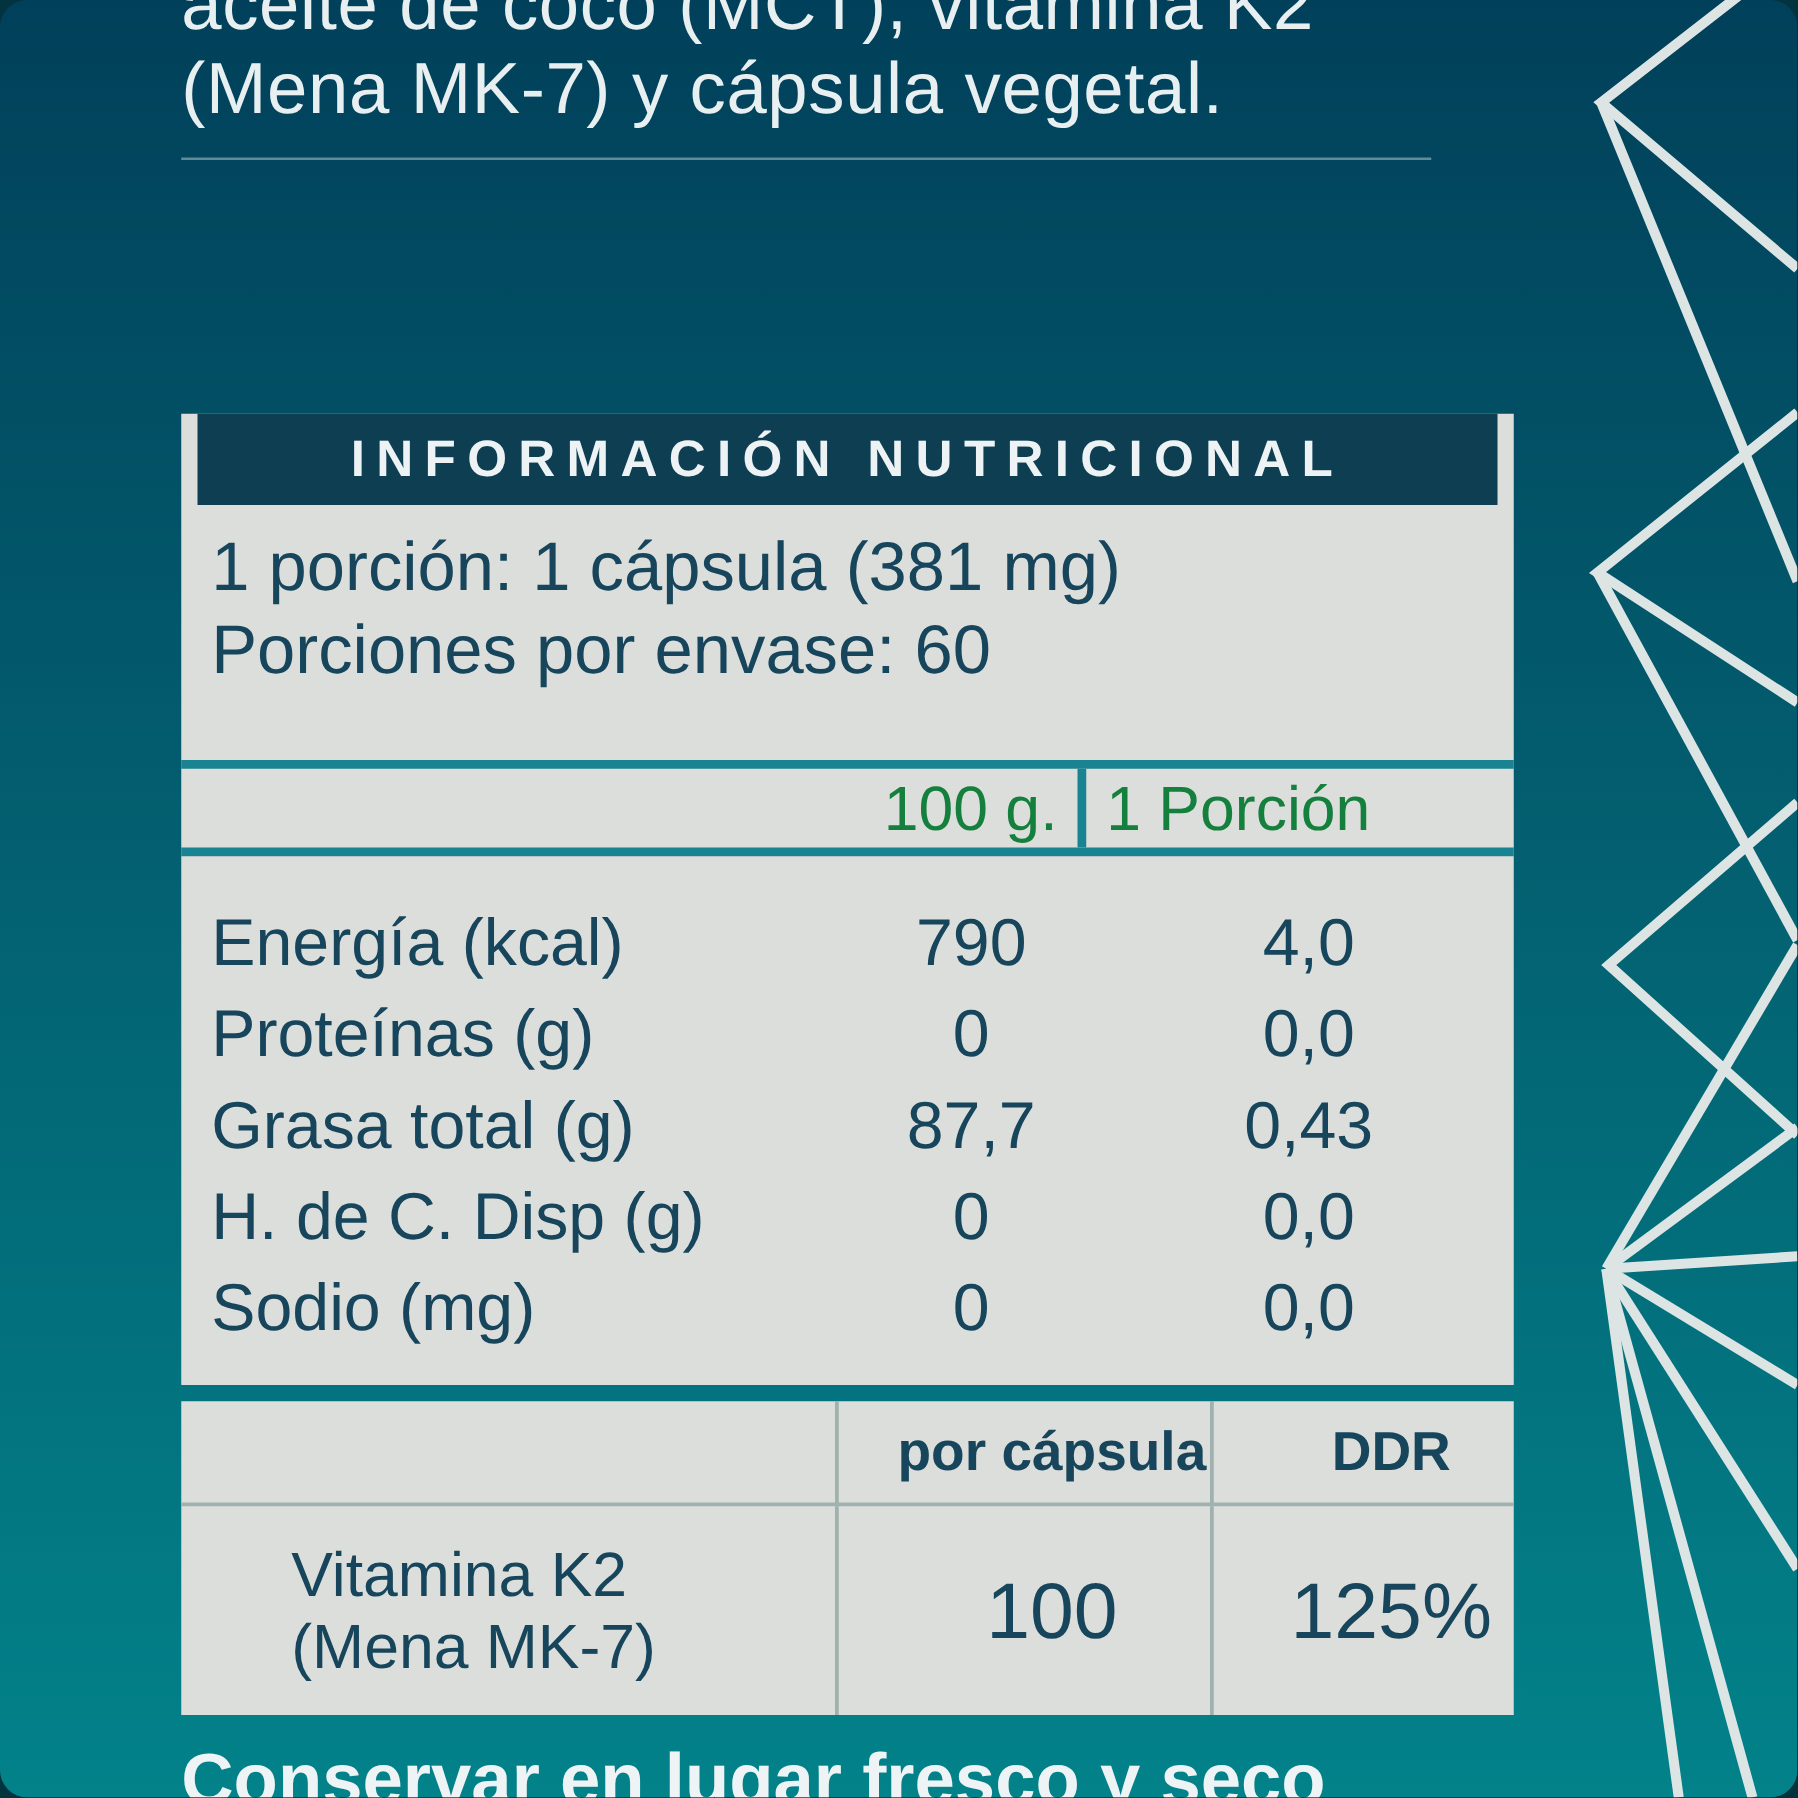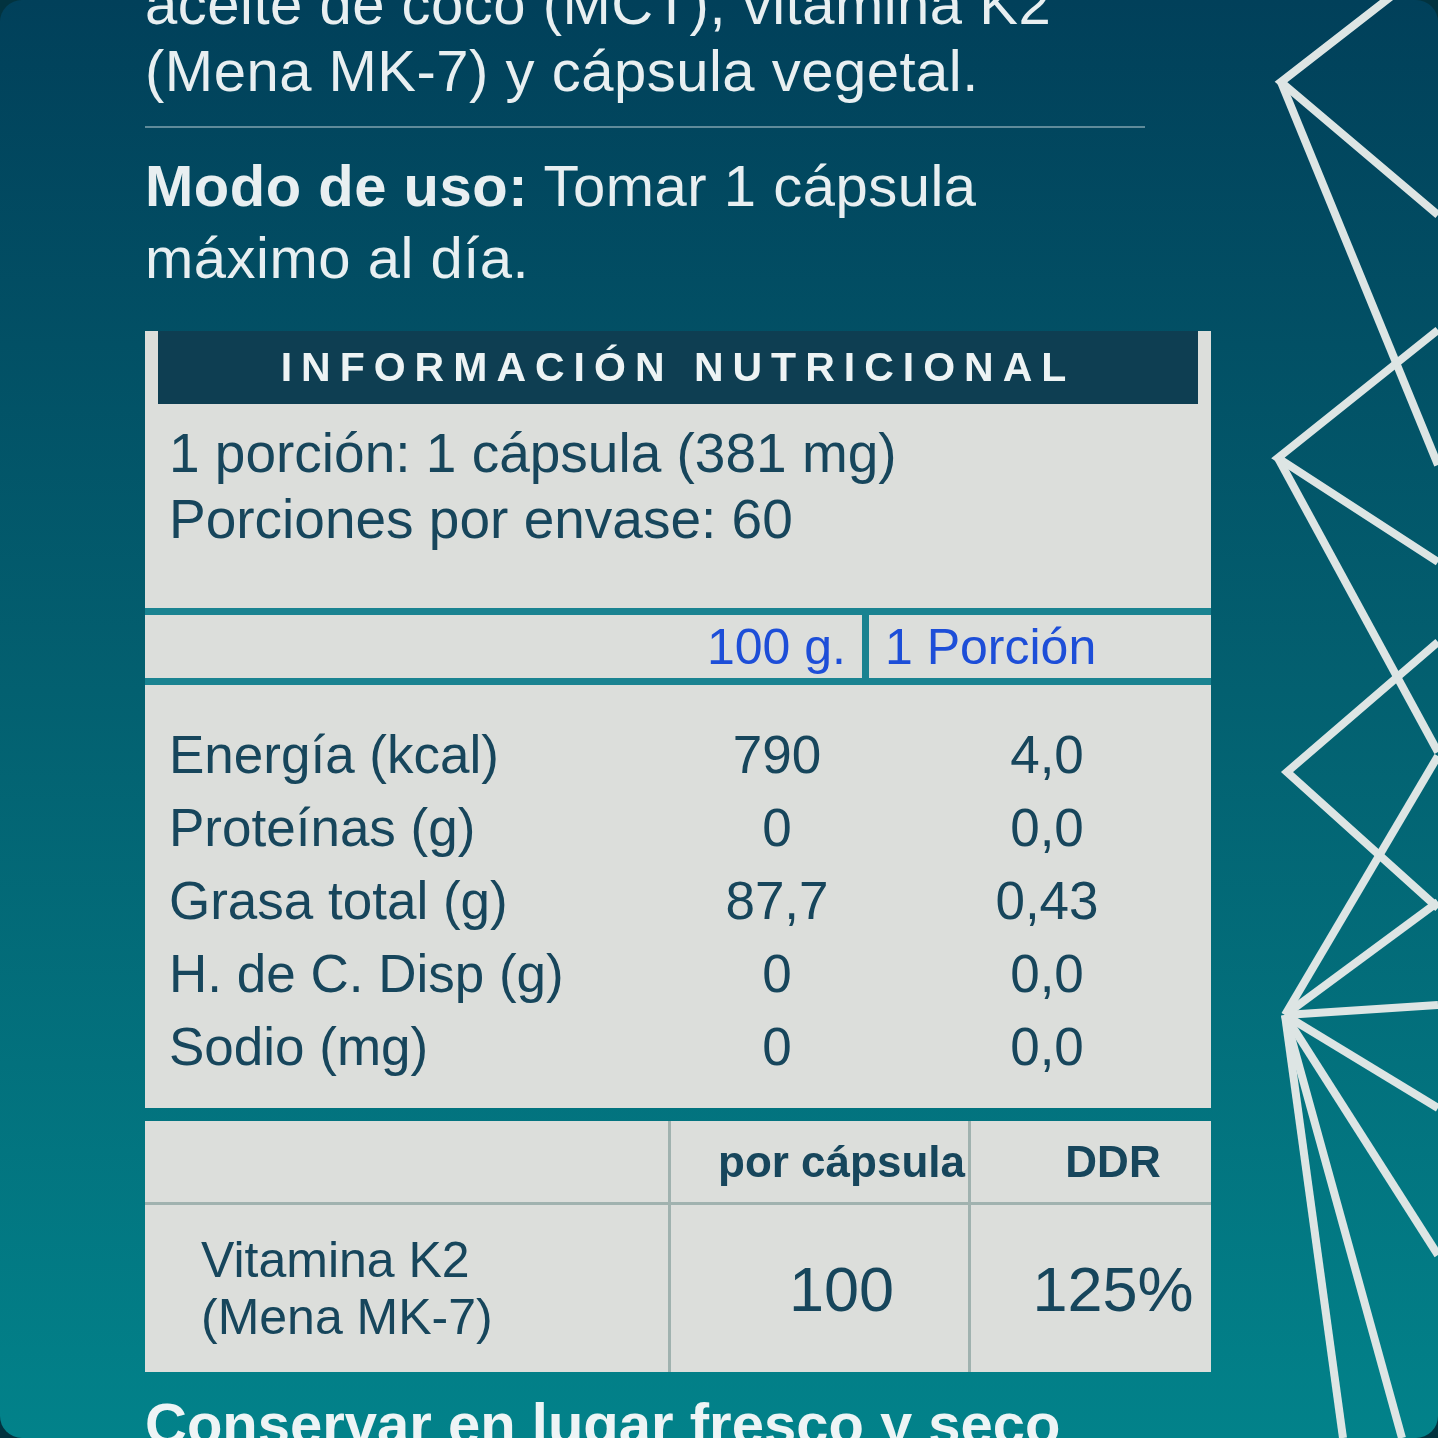--- a/index.html
+++ b/index.html
@@ -32,41 +32,41 @@
   .dark-band {
     margin:13px 13px 0 13px; height:73px; background:#0e3e52;
     color:#edf3f4; font-weight:bold; font-size:41px; letter-spacing:9px;
     display:flex; align-items:center; justify-content:center; white-space:nowrap;
   }
   .serving { padding:16px 0 0 24px; color:#17465c; font-size:55px; line-height:66px; }
 
   .colshead {
     display:flex; height:77px; box-sizing:border-box; background:#dcdedb;
     border-top:7px solid #1a8391; border-bottom:7px solid #1a8391;
-    color:#1d4ed8; font-size:50px;
+    color:#15803d; font-size:50px;
   }
   .colshead .c1 { width:717px; box-sizing:border-box; display:flex; align-items:center; justify-content:flex-end; padding-right:16px; }
   .colshead .vdiv { width:7px; background:#1a8391; }
   .colshead .c2 { flex:1; display:flex; align-items:center; padding-left:16px; }
 
   .secB { background:#dcdedb; height:423px; box-sizing:border-box; padding-top:33px; color:#17465c; font-size:53px; }
   .nrow { height:73px; display:flex; align-items:center; }
   .nrow .lab { width:527px; box-sizing:border-box; padding-left:24px; }
   .nrow .v1 { width:210px; text-align:center; }
   .nrow .v2 { width:260px; margin-left:35px; text-align:center; }
 
   .tgap { height:13px; }
 
   .secC { background:#dcdedb; color:#17465c; display:grid; grid-template-columns:523px 300px 243px; }
   .secC .cell { box-sizing:border-box; }
   .secC .hrow { height:84px; border-bottom:3px solid #a0b2af; display:flex; align-items:center; justify-content:center; font-weight:bold; font-size:44px; }
   .secC .blank { border-bottom:3px solid #a0b2af; }
   .secC .bl { border-left:3px solid #a0b2af;padding-left:44px; }
   .secC .drow { height:167px; display:flex; align-items:center; justify-content:center; font-size:63px; }
-  .secC .dlabel { flex-direction:column; align-items:flex-start; justify-content:center; padding-left:56px; font-size:50px; line-height:57px; }
+  .secC .dlabel { flex-direction:column; align-items:flex-start; justify-content:center; padding-left:88px; font-size:50px; line-height:57px; }
 
   .conservar {
     position:absolute; left:145px; top:1390px; width:1200px;
     color:#eef4f5; font-weight:bold; font-size:58px; white-space:nowrap;
   }
 </style>
 </head>
 <body>
 
 <div class="canvas">
@@ -86,24 +86,20 @@
     <polyline points="1285,1015 1343,1438"></polyline>
   </svg>
 
   <div class="intro">
     <div>aceite de coco (MCT), vitamina K2</div>
     <div>(Mena MK-7) y cápsula vegetal.</div>
   </div>
 
   <div class="divider"></div>
 
-  <div class="modo">
-    <div><span class="bold">Modo de uso:</span><span> Tomar 1 cápsula</span></div>
-    <div>máximo al día.</div>
-  </div>
 
   <div class="ntable">
 
     <div class="secA">
       <div class="dark-band">INFORMACIÓN NUTRICIONAL</div>
       <div class="serving">
         <div>1 porción: 1 cápsula (381 mg)</div>
         <div>Porciones por envase: 60</div>
       </div>
     </div>

